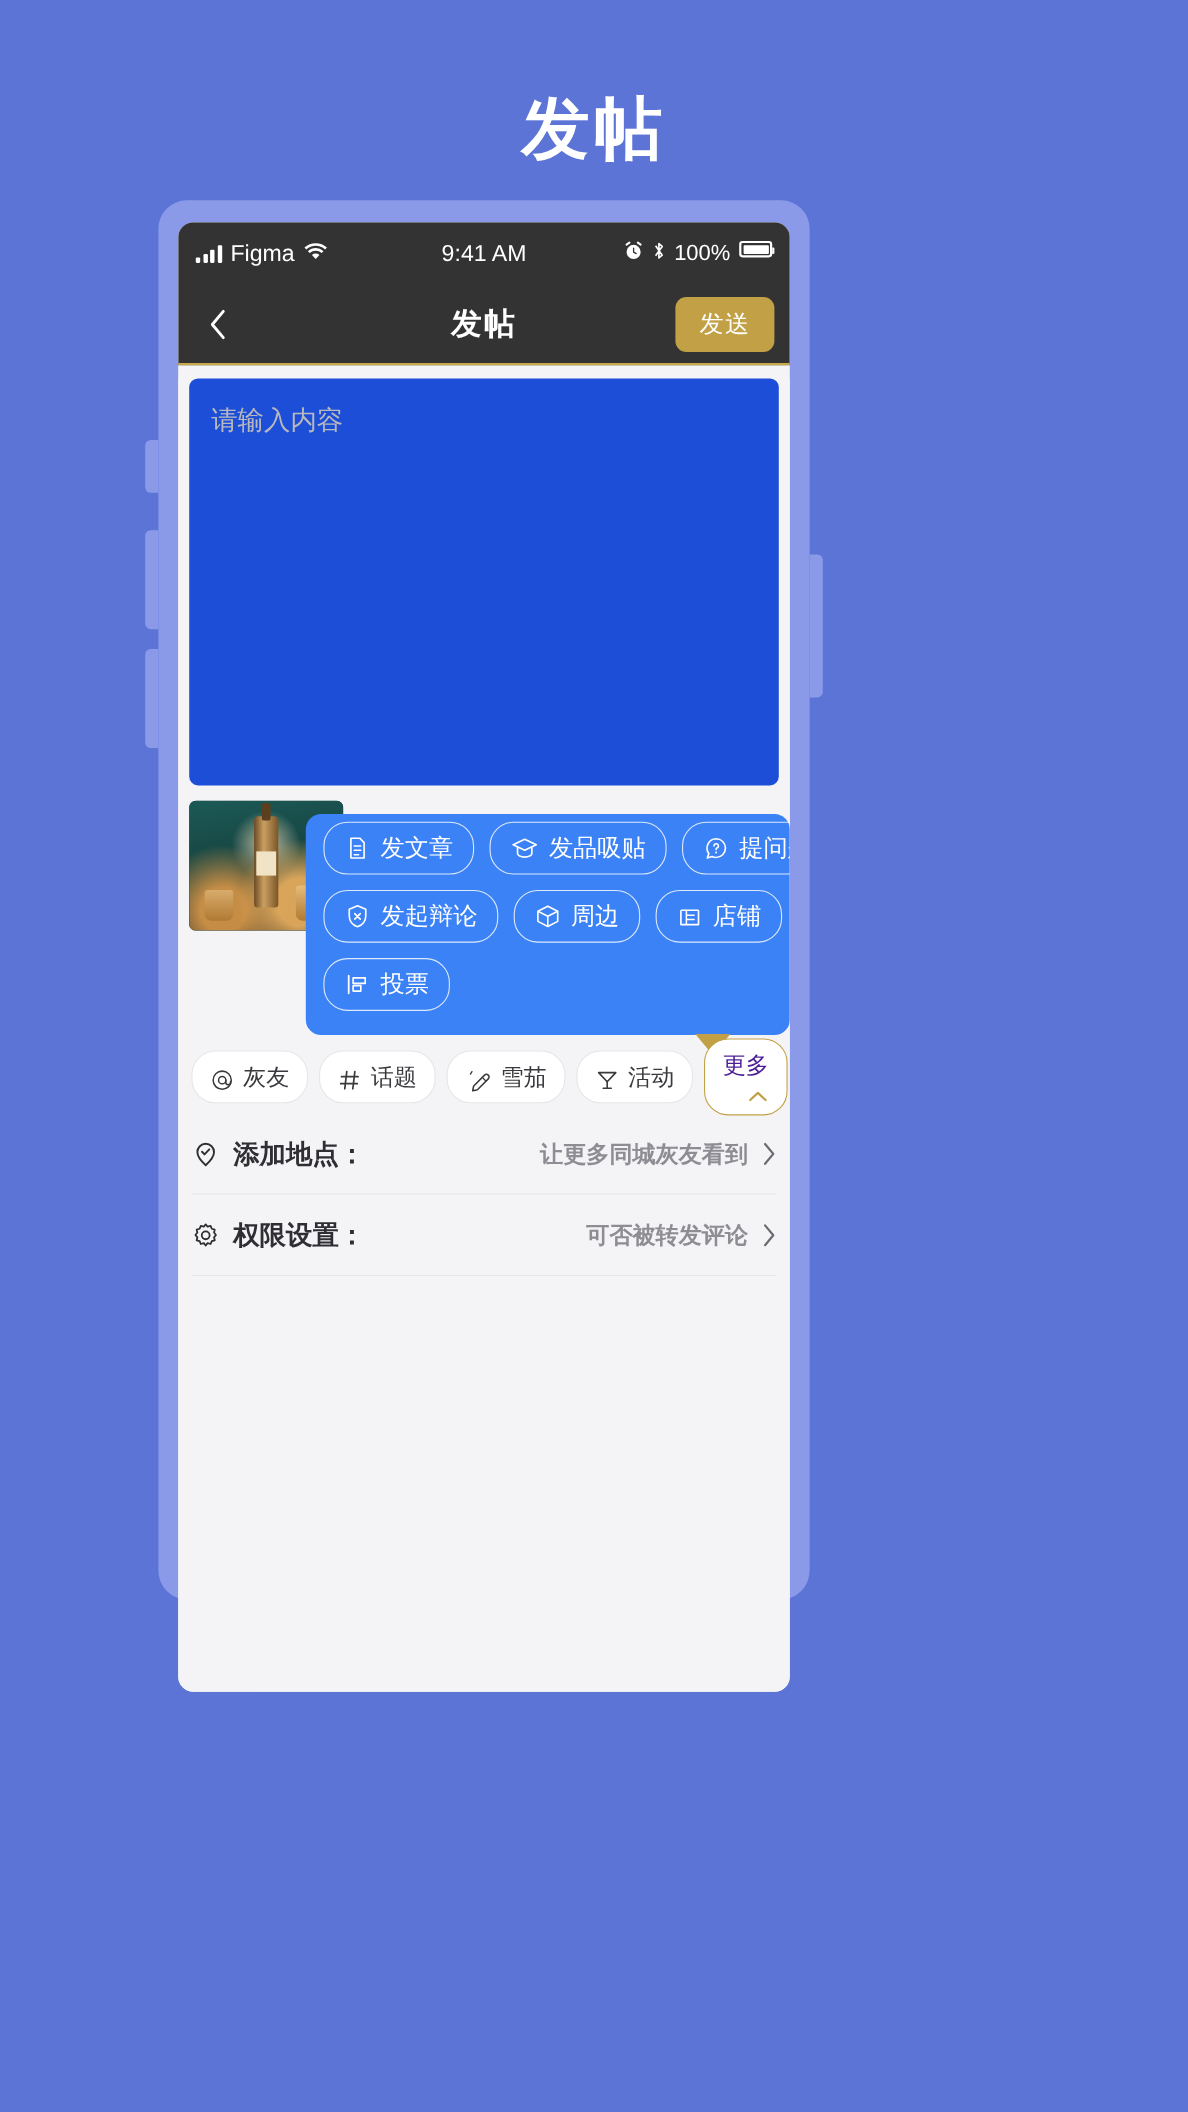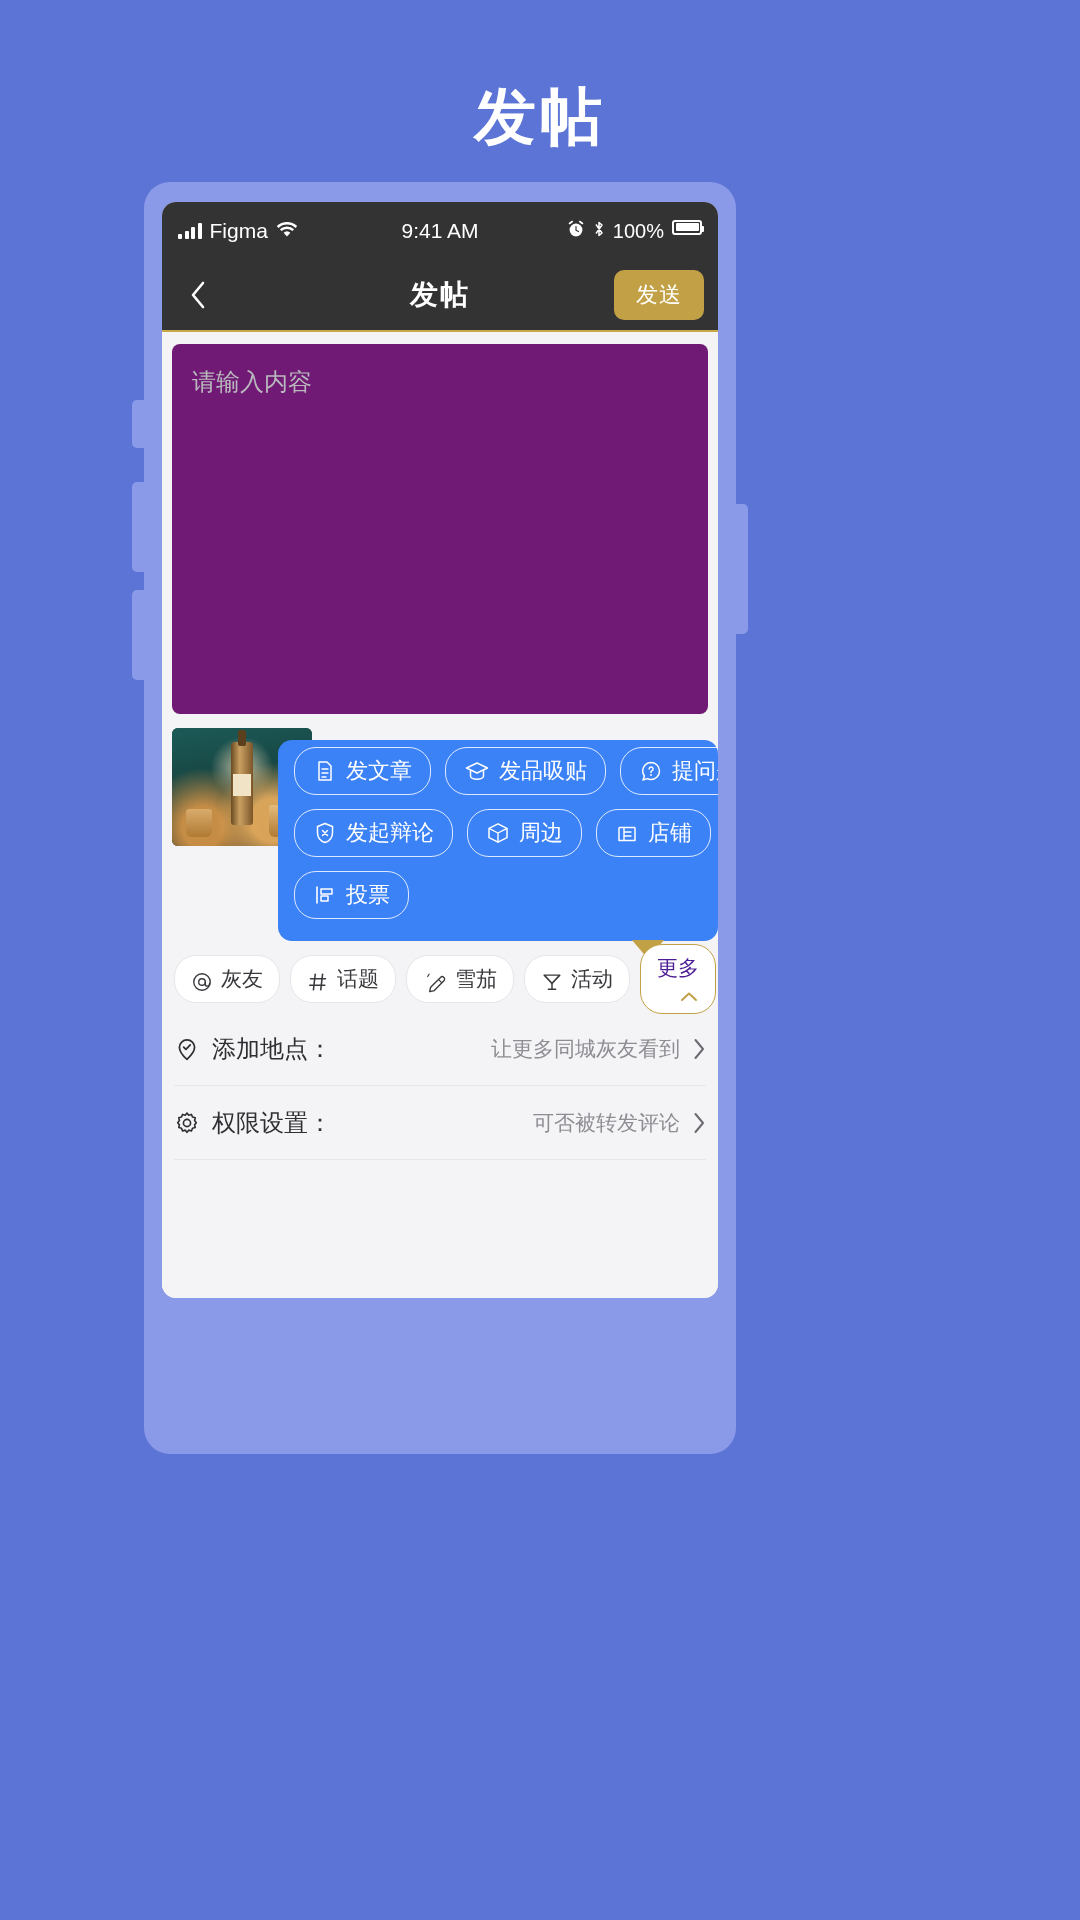--- a/index.html
+++ b/index.html
@@ -33,21 +33,21 @@
     border-radius: 5px;
   }
   #btn-mute   { left: -12px; top: 218px;  width: 12px; height: 48px; border-radius: 5px 0 0 5px;}
   #btn-volup  { left: -12px; top: 300px;  width: 12px; height: 90px; border-radius: 5px 0 0 5px;}
   #btn-voldn  { left: -12px; top: 408px;  width: 12px; height: 90px; border-radius: 5px 0 0 5px;}
   #btn-power  { right: -12px; top: 322px; width: 12px; height: 130px; border-radius: 0 5px 5px 0;}
 
   #phone-screen {
     position: absolute;
     left: 18px; top: 20px;
-    width: 556px; height: 1096px;
+    width: 556px; height: 1336px;
     background: #f4f4f6;
     border-radius: 14px;
     overflow: hidden;
   }
   
   #status-bar {
     position: relative;
     height: 58px;
     background: #333333;
     display: flex;
@@ -111,21 +111,21 @@
     letter-spacing: 1px;
     font-family: inherit;
   }
 
   
   #screen-body { position: relative; height: calc(100% - 130px); background:#f4f4f6; }
 
   #compose-area {
     margin: 12px 10px 0 10px;
     height: 370px;
-    background: #701a75;
+    background: #1d4ed8;
     border-radius: 8px;
     padding: 22px 20px;
   }
   #compose-placeholder { color: #b9b9bd; font-size: 24px; }
 
   #media-row { margin: 14px 10px 0 10px; display: flex; gap: 10px; }
   #thumb {
     width: 140px; height: 118px; border-radius: 6px; overflow:hidden;
     background: #14403f; position: relative;
   }
@@ -196,21 +196,21 @@
   }
   #chip-more {
     margin-left:auto;
     border-color: #c2a146;
     color: #4c1d95;
     z-index: 21;
     flex-direction: column;
   }
 
   
-  #settings-list { position:absolute; left:0; right:0; top: 668px; padding: 0 12px; }
+  #settings-list { position:absolute; left:0; right:0; top: 668px; padding: 0 12px; font-weight: bold; }
   .setting-row {
     display:flex; align-items:center;
     height: 74px;
     border-bottom: 1px solid #e7e7ea;
     cursor:pointer;
   }
   .setting-label { font-size: 24px; color:#2e2e33; margin-left: 12px; }
   .setting-value { margin-left:auto; font-size: 21px; color:#8d8d93; }
   .chev-right { margin-left: 12px; }
 </style>

